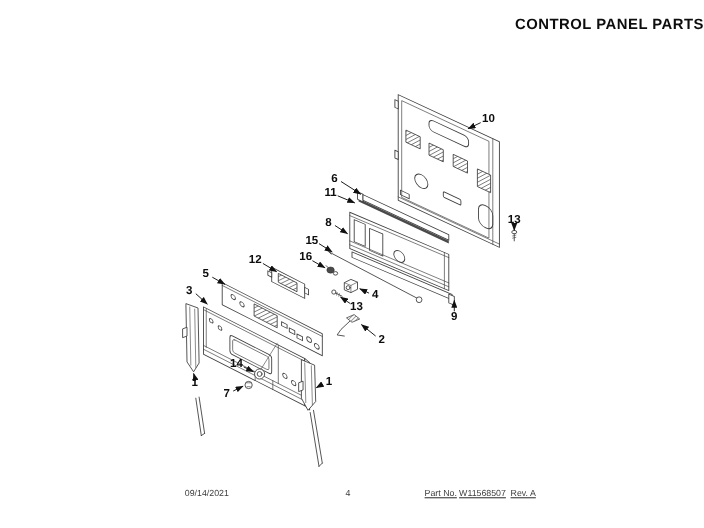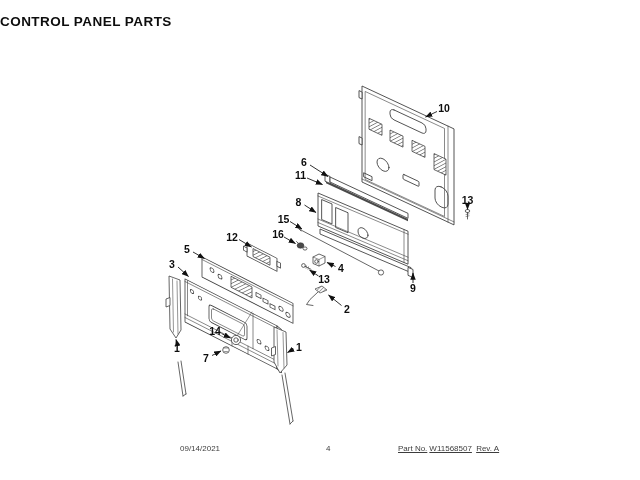--- a/index.html
+++ b/index.html
@@ -1,31 +1,31 @@
 <!DOCTYPE html>
 <html><head>
 <meta charset="utf-8">
 <style>
   html,body{margin:0;padding:0;background:#ffffff;}
   .page{position:relative;width:640px;height:480px;background:#ffffff;overflow:hidden;
         font-family:"Liberation Sans",sans-serif;color:#111;}
-  .title{position:absolute;top:14px;left:0;width:640px;text-align:left;margin:0;
+  .title{position:absolute;top:14px;left:0;width:640px;text-align:right;margin:0;
          font-size:13.5px;font-weight:bold;letter-spacing:.45px;color:#0d0d0d;}
   svg.diagram{position:absolute;left:0;top:0;}
   
   .ln{stroke:#3f3f3f;stroke-width:.8;fill:none;stroke-linejoin:round;stroke-linecap:round;}
   .thin{stroke-width:.55;}
   .fw{fill:#ffffff;stroke:#3f3f3f;stroke-width:.8;stroke-linejoin:round;}
   .ht{fill:url(#hatch);stroke:#3f3f3f;stroke-width:.7;}
   .dark{fill:#4a4a4a;stroke:#2c2c2c;stroke-width:.5;}
   .leader{stroke:#1a1a1a;stroke-width:.9;fill:none;}
   .callout{font-family:"Liberation Sans",sans-serif;font-size:10.5px;font-weight:bold;
            fill:#0d0d0d;text-anchor:middle;dominant-baseline:central;}
   
-  .footer{position:absolute;top:444px;left:12px;width:556px;height:14px;
+  .footer{position:absolute;top:444px;left:0;width:556px;height:14px;
           font-size:8px;color:#3d3d3d;padding-left:44px;}
   .f-date{position:absolute;left:168px;top:0;}
   .f-page{position:absolute;left:314px;top:0;}
   .f-part{position:absolute;left:386px;top:0;white-space:pre;}
   .f-part span{margin-right:2px;text-decoration:underline;}
 </style>
 </head>
 <body>
 
 <div class="page">

